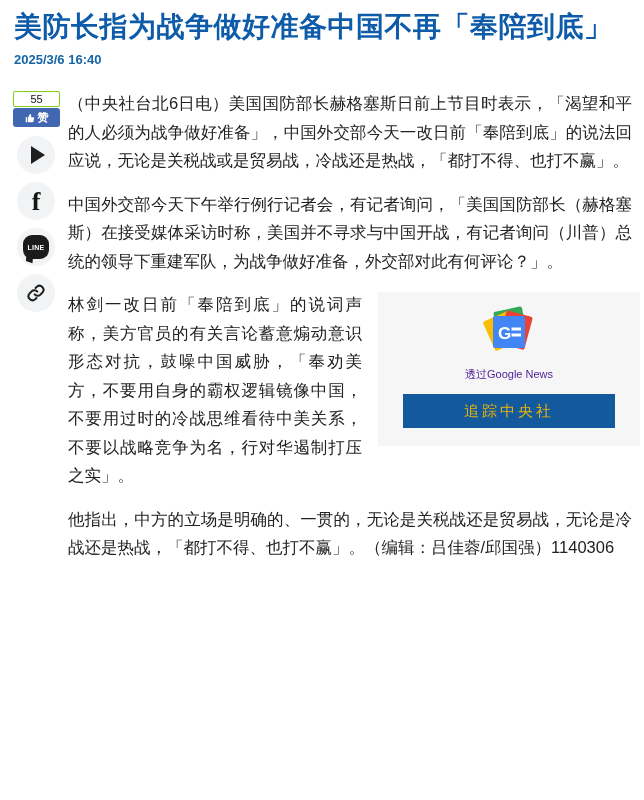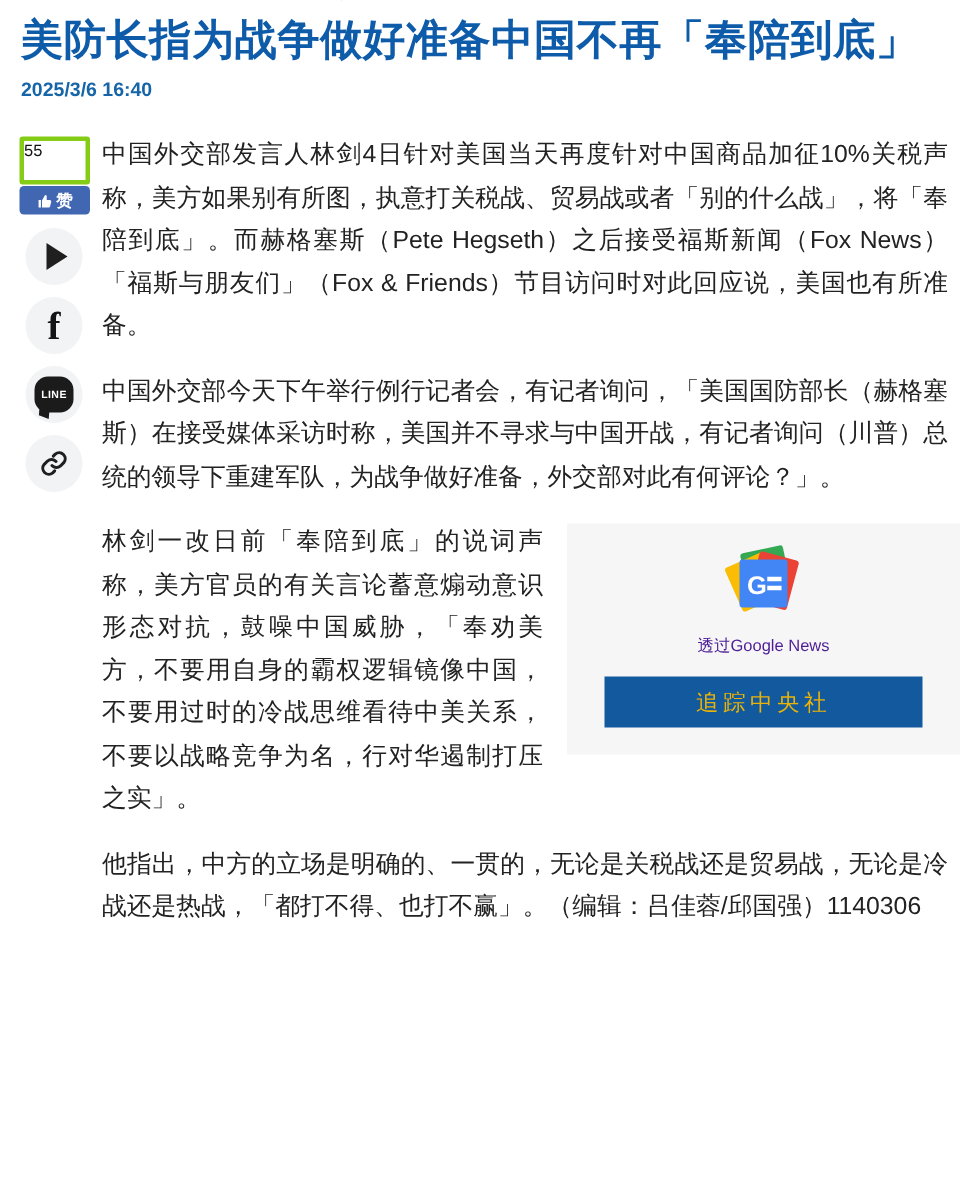--- a/index.html
+++ b/index.html
@@ -27,22 +27,22 @@
     margin: 7px 14px 0 14px;
     font-size: 13px; font-weight: 700; color: #1565a8;
   }
 
   .content { position: relative; margin-top: 22px; padding: 0 12px 0 68px; }
 
   
   .rail { position: absolute; left: 13px; top: 2px; width: 48px; }
   .like-widget { width: 47px; margin-bottom: 9px; cursor: pointer; }
   .like-count {
-    width: 47px; height: 32px; background: #fff; border: 3px solid #84cc16;
-    border-radius: 2px; font-size: 11px; color: #111; text-align: left;
+    width: 47px; height: 16px; background: #fff; border: 1px solid #84cc16;
+    border-radius: 2px; font-size: 11px; color: #111; text-align: center;
     line-height: 14px;
   }
   .like-btn {
     margin-top: 1px; width: 47px; height: 19px; background: #4267b2;
     border-radius: 3px; display: flex; align-items: center; justify-content: center;
     gap: 3px; color: #fff; font-size: 11px; font-weight: 700;
   }
   .like-btn svg { display: block; }
   .circle-btn {
     width: 38px; height: 38px; border-radius: 50%; background: #f1f3f5;
@@ -133,21 +133,21 @@
 
       <button class="circle-btn">
         <svg width="22" height="22" viewBox="0 0 24 24" fill="none" stroke="#1f1f1f" stroke-width="2.2" stroke-linecap="round" stroke-linejoin="round">
           <path d="M10.5 13.5a4.4 4.4 0 0 0 6.2.3l2.4-2.4a4.4 4.4 0 0 0-6.2-6.2l-1.4 1.4"></path>
           <path d="M13.5 10.5a4.4 4.4 0 0 0-6.2-.3l-2.4 2.4a4.4 4.4 0 0 0 6.2 6.2l1.4-1.4"></path>
         </svg>
       </button>
     </div>
 
     <div class="text-col">
-      <p>中国外交部发言人林剑4日针对美国当天再度针对中国商品加征10%关税声称，美方如果别有所图，执意打关税战、贸易战或者「别的什么战」，将「奉陪到底」。而赫格塞斯（Pete Hegseth）之后接受福斯新闻（Fox News）「福斯与朋友们」（Fox &amp; Friends）节目访问时对此回应说，美国也有所准备。</p>
+      <p>（中央社台北6日电）美国国防部长赫格塞斯日前上节目时表示，「渴望和平的人必须为战争做好准备」，中国外交部今天一改日前「奉陪到底」的说法回应说，无论是关税战或是贸易战，冷战还是热战，「都打不得、也打不赢」。</p>
       <p>中国外交部今天下午举行例行记者会，有记者询问，「美国国防部长（赫格塞斯）在接受媒体采访时称，美国并不寻求与中国开战，有记者询问（川普）总统的领导下重建军队，为战争做好准备，外交部对此有何评论？」。</p>
 
       <aside class="gnews-card">
         <div class="gnews-icon">
           <svg width="52" height="52" viewBox="0 0 52 52">
             <rect x="13" y="3" width="29" height="30" rx="2" fill="#34a853" transform="rotate(-12 27 18)"></rect>
             <rect x="5" y="9" width="29" height="32" rx="2" fill="#fbbc04" transform="rotate(-24 19 25)"></rect>
             <rect x="19" y="7" width="27" height="34" rx="2" fill="#ea4335" transform="rotate(15 32 24)"></rect>
             <rect x="10" y="10" width="32" height="32" rx="2" fill="#4285f4"></rect>
             <text x="15" y="33" fill="#ffffff" font-size="17" font-weight="bold" font-family="Liberation Sans, DejaVu Sans, sans-serif">G</text>

